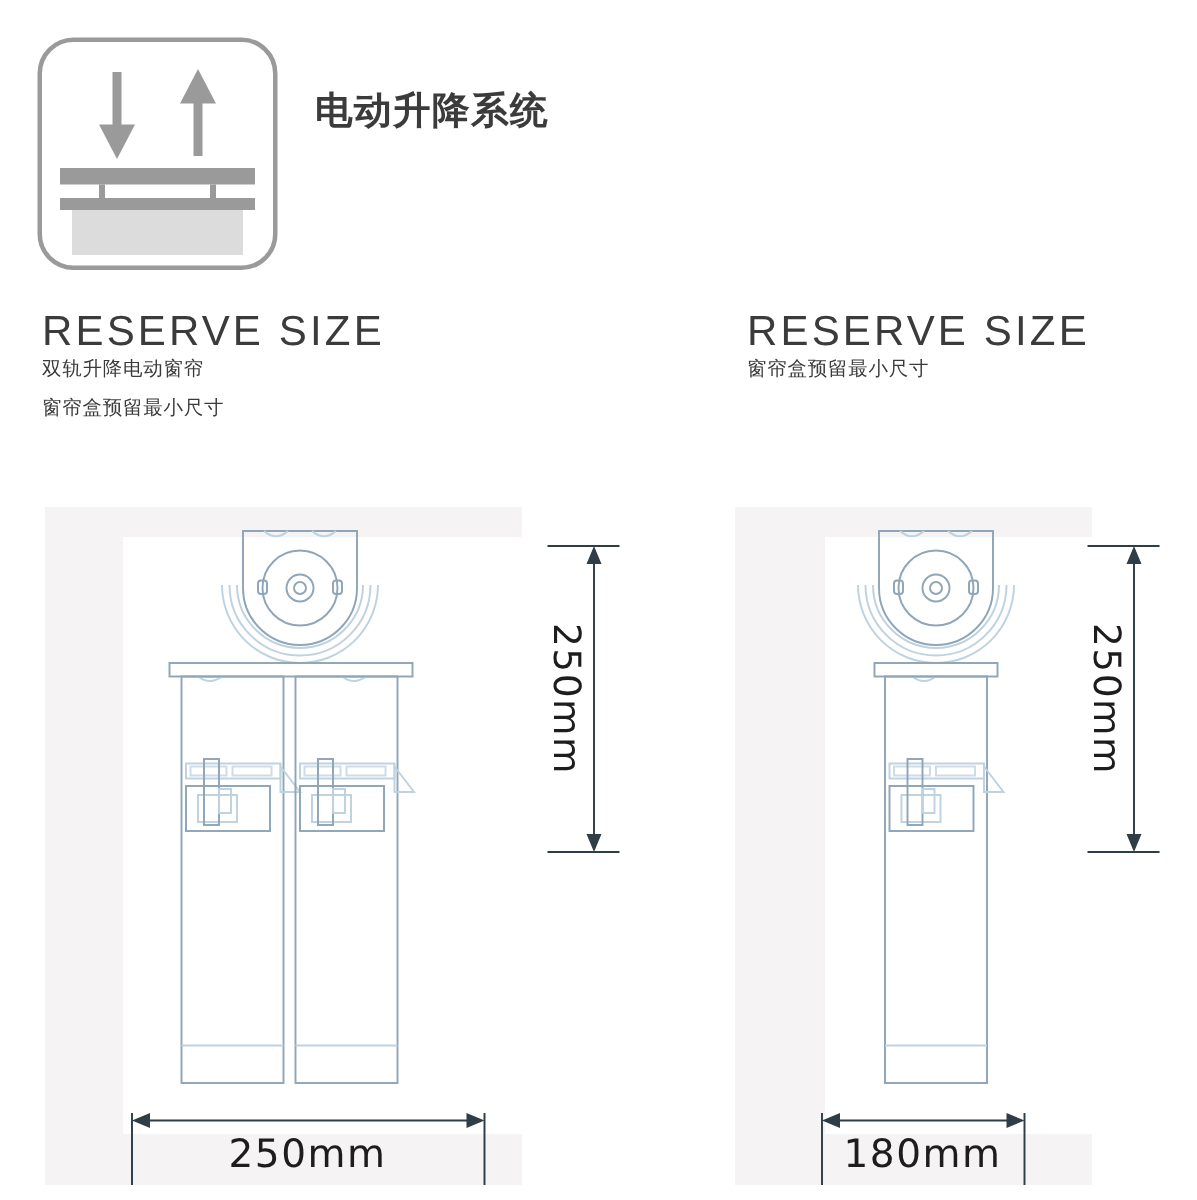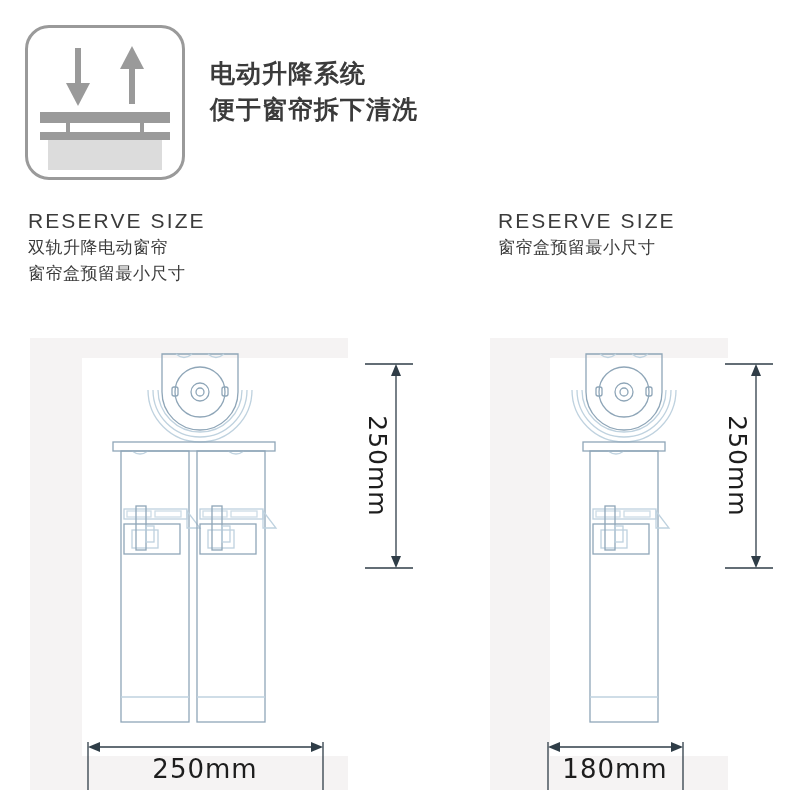--- a/index.html
+++ b/index.html
@@ -46,29 +46,29 @@
     font-family: "DejaVu Sans", "Liberation Sans", sans-serif;
     white-space: nowrap;
   }
 
   
   .section-head { position: absolute; }
   #head-left  { left: 28px;  top: 208px; }
   #head-right { left: 498px; top: 208px; }
 
   .head-en {
-    font-size: 21px;
+    font-size: 28px;
     letter-spacing: 2.1px;
     color: #3b3b3b;
     line-height: 26px;
     font-family: "Liberation Sans", sans-serif;
     white-space: nowrap;
   }
   .head-cn {
-    font-size: 17px;
+    font-size: 13px;
     letter-spacing: 0.5px;
     line-height: 26px;
     color: #3b3b3b;
     font-family: "DejaVu Sans", "Liberation Sans", sans-serif;
     white-space: nowrap;
   }
 
   
   .panel { position: absolute; }
   #panel-left  { left: 20px;  top: 330px; width: 410px; height: 465px; }
@@ -112,21 +112,20 @@
       <rect x="112" y="95" width="4" height="11" fill="#9a9a9a"></rect>
 
       <rect x="12" y="104" width="130" height="8" fill="#9a9a9a"></rect>
 
       <rect x="20" y="112" width="114" height="30" fill="#dcdcdc"></rect>
     </svg>
   </div>
 
   <div id="feature-text">
     <div class="feat-line">电动升降系统</div>
-    <div class="feat-line">便于窗帘拆下清洗</div>
   </div>
 </div>
 
 <div class="section-head" id="head-left">
   <div class="head-en">RESERVE SIZE</div>
   <div class="head-cn">双轨升降电动窗帘</div>
   <div class="head-cn">窗帘盒预留最小尺寸</div>
 </div>
 
 <div class="section-head" id="head-right">

